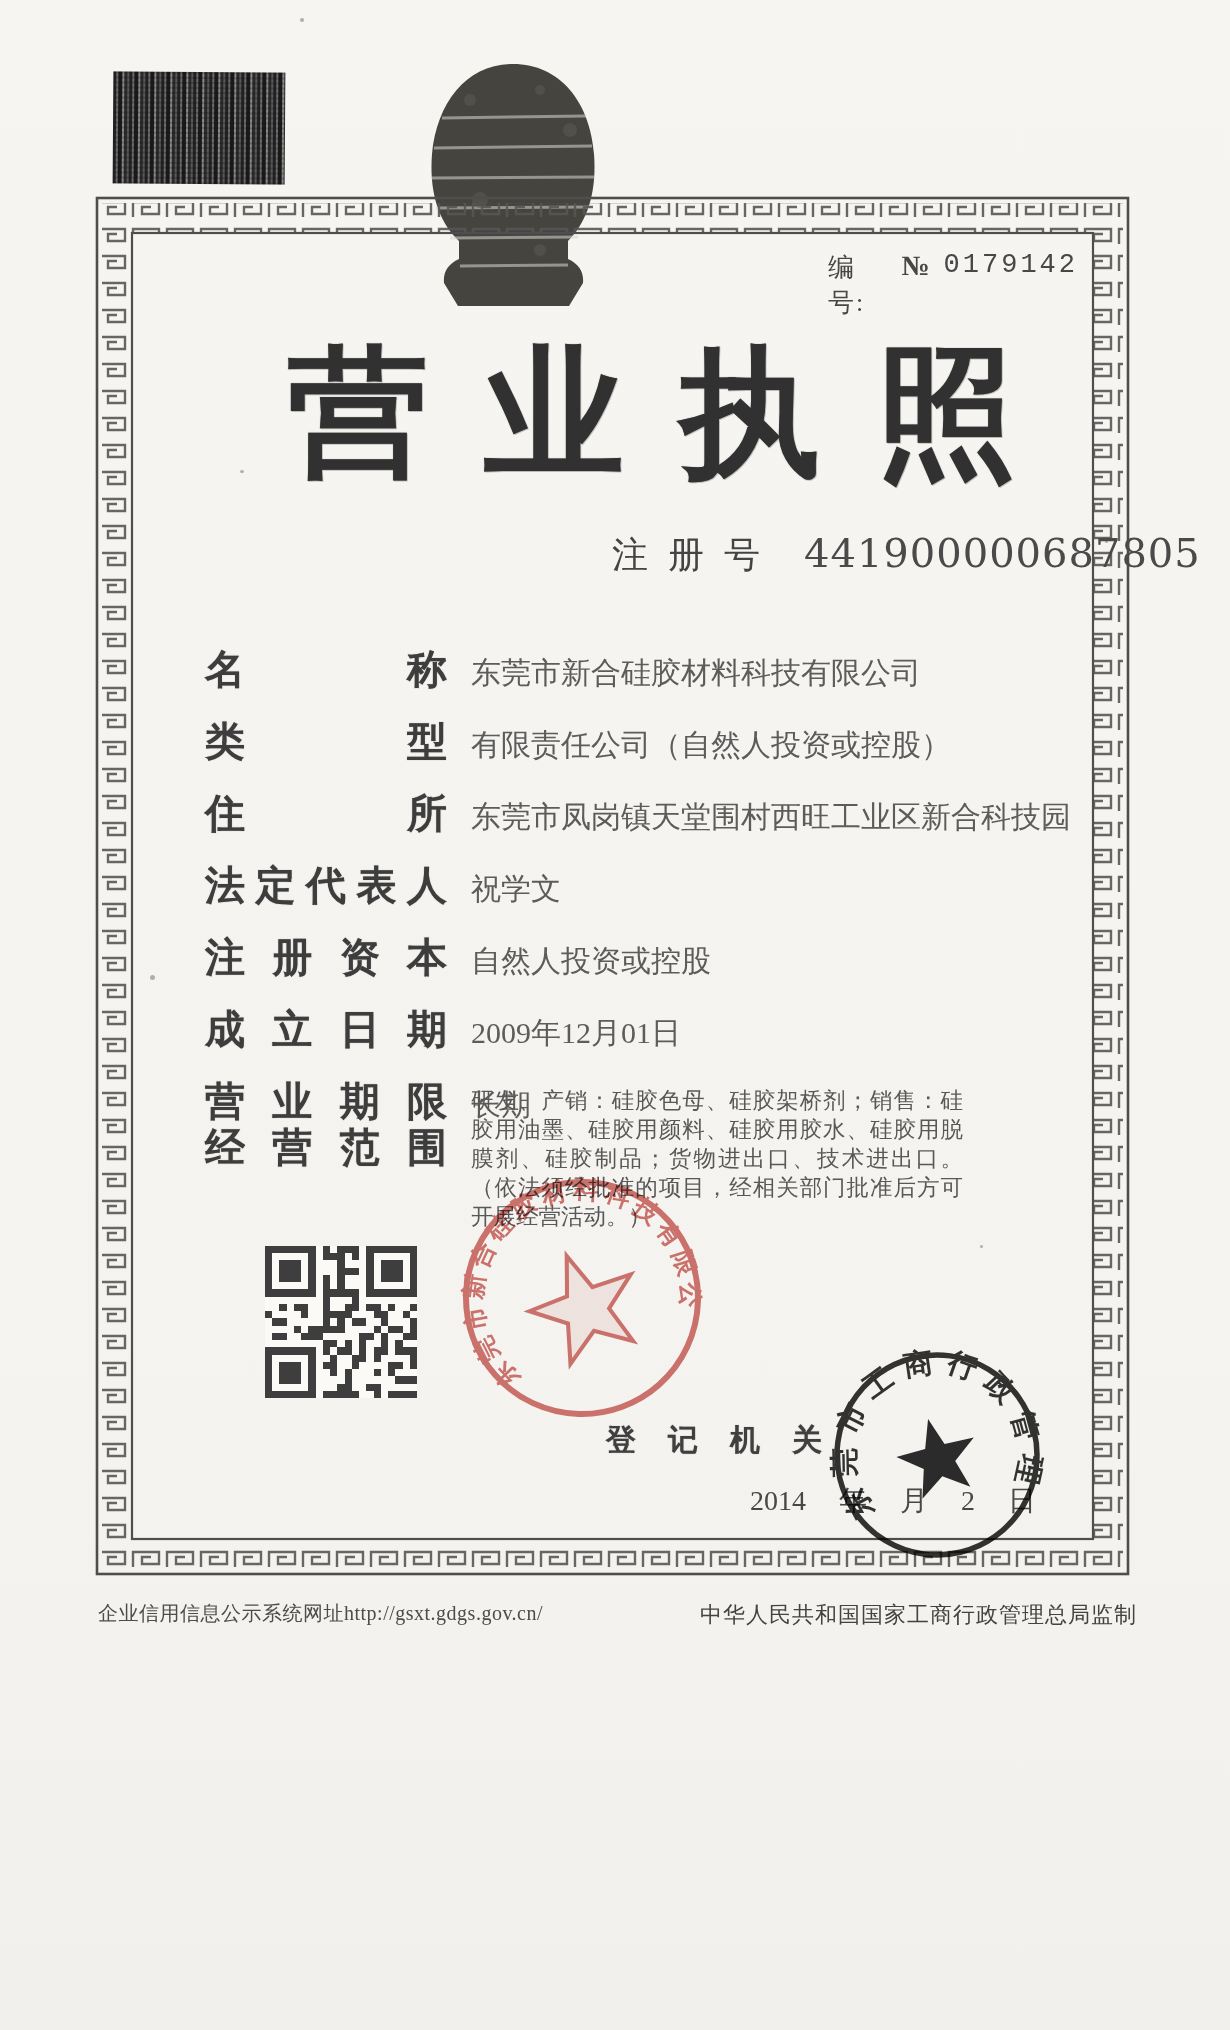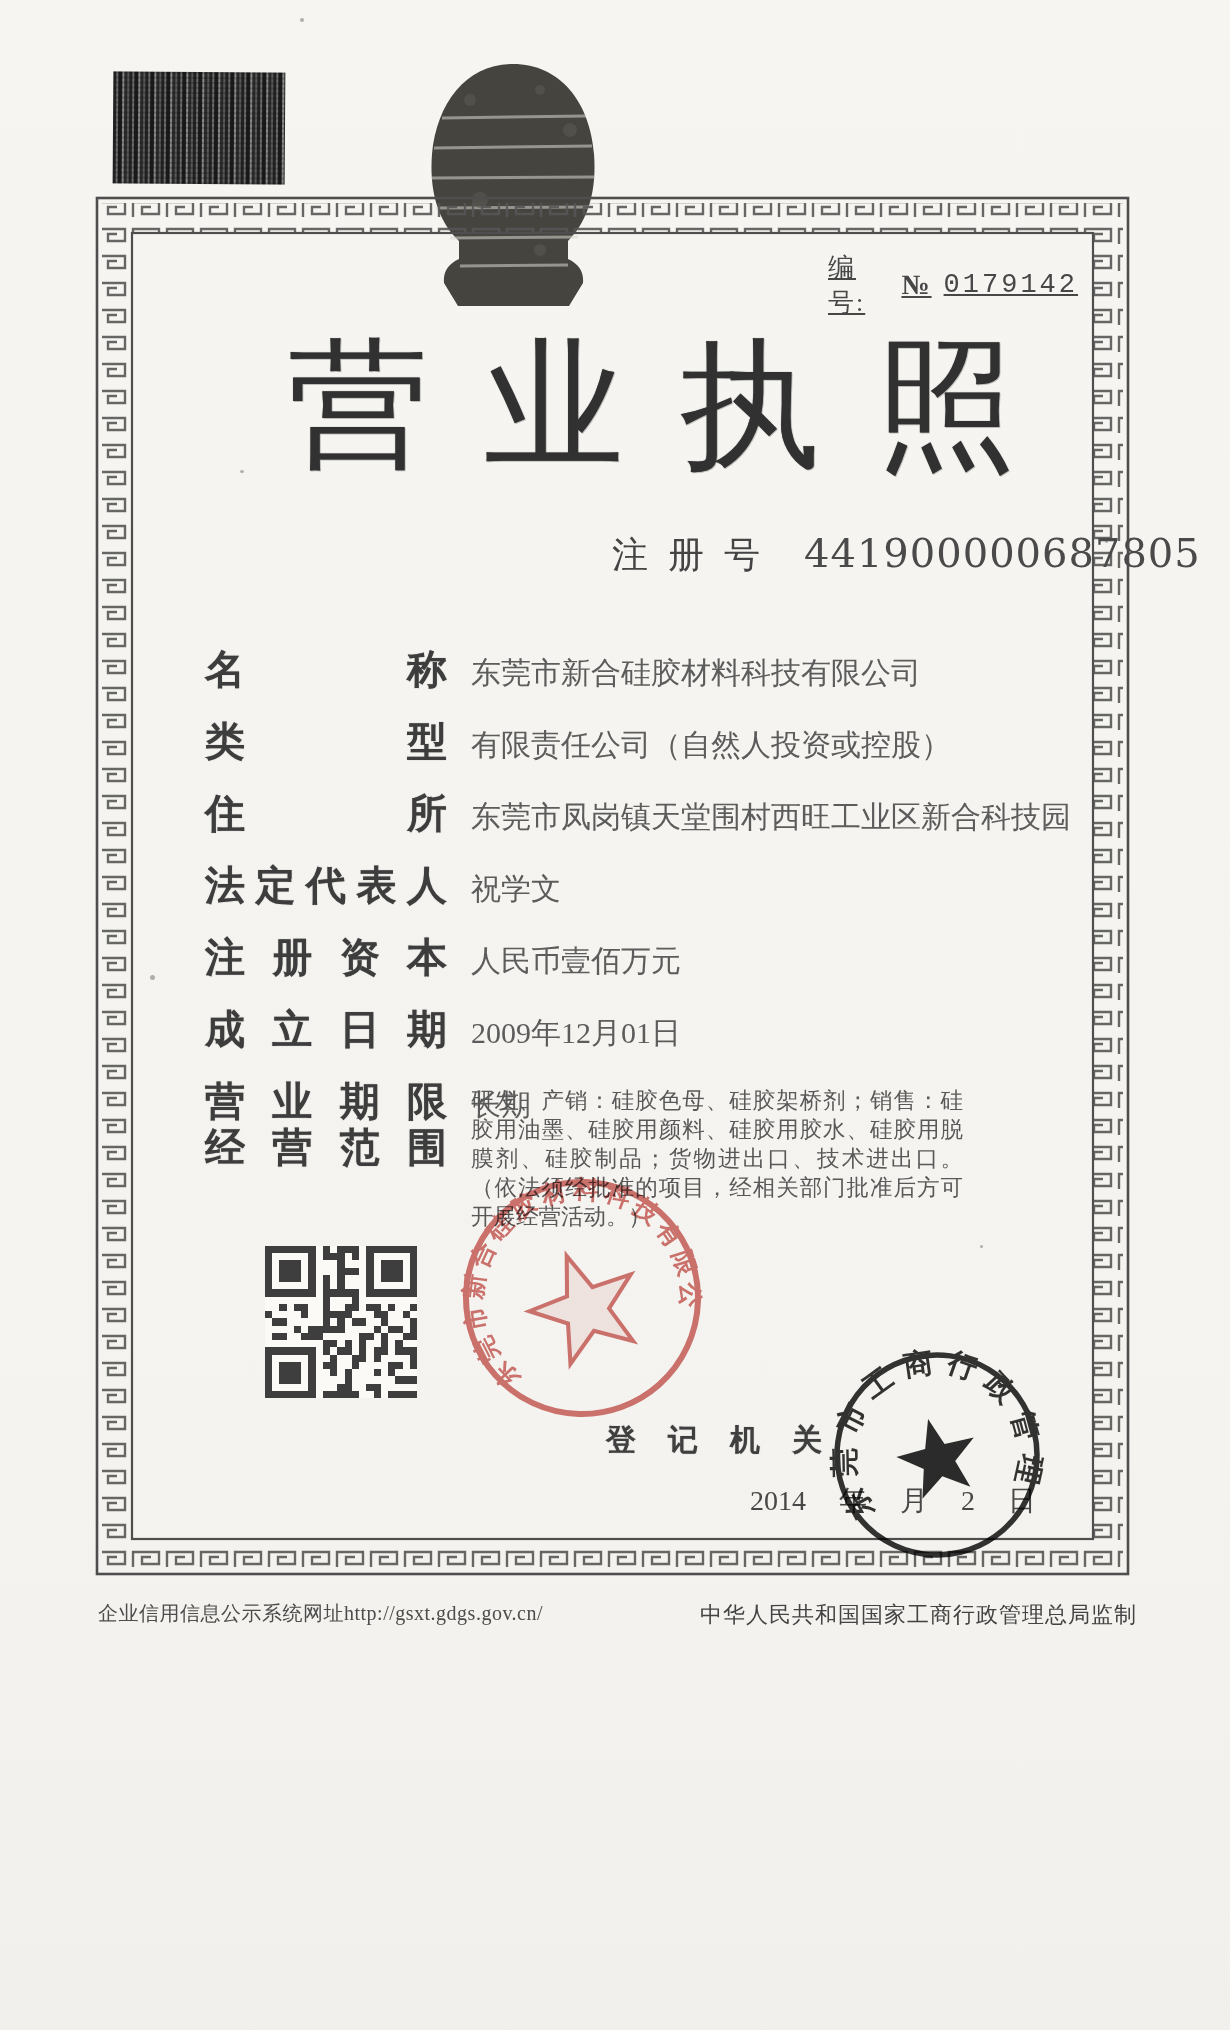--- a/index.html
+++ b/index.html
@@ -22,29 +22,29 @@
   }
 
   
   .emblem{left:420px;top:60px;width:185px;height:250px;}
 
   
   .frame{left:95px;top:196px;}
 
   
   .serial{left:828px;top:250px;width:250px;font-size:26px;color:#474747;
-    display:flex;align-items:center;gap:12px;letter-spacing:2px;text-decoration:underline;}
+    display:flex;align-items:flex-start;gap:12px;letter-spacing:2px;}
   .serial .nosym{font-weight:bold;font-size:28px;}
   .serial .num{font-family:"Liberation Mono","DejaVu Sans Mono",monospace;font-size:27px;letter-spacing:3px;}
 
   
   .title{
-    left:232px;top:310px;width:722px;text-align:center;
+    left:232px;top:318px;width:722px;text-align:center;
     font-family:"DejaVu Sans","Liberation Sans",sans-serif;
-    font-size:140px;font-weight:400;color:#2a2a2a;
+    font-size:140px;font-weight:700;color:#2a2a2a;
     letter-spacing:56px;text-indent:56px;line-height:190px;white-space:nowrap;
     text-shadow:0 0 1px rgba(40,40,40,.7), 1px 1px 0 rgba(60,60,60,.25);
     filter:contrast(.92);
   }
 
   
   .regno{left:612px;top:530px;display:flex;align-items:baseline;gap:24px;}
   .regno .lbl{font-size:36px;color:#444;letter-spacing:20px;}
   .regno .val{font-size:40px;color:#4a4a4a;letter-spacing:1px;font-family:"DejaVu Serif","Liberation Serif",serif;}
 
@@ -147,21 +147,21 @@
   <div class="frow" style="top:750px">
     <span class="flabel">住所</span>
     <span class="fvalue">东莞市凤岗镇天堂围村西旺工业区新合科技园</span>
   </div>
   <div class="frow" style="top:822px">
     <span class="flabel">法定代表人</span>
     <span class="fvalue">祝学文</span>
   </div>
   <div class="frow" style="top:894px">
     <span class="flabel">注册资本</span>
-    <span class="fvalue">人民币壹佰万元</span>
+    <span class="fvalue">自然人投资或控股</span>
   </div>
   <div class="frow" style="top:966px">
     <span class="flabel">成立日期</span>
     <span class="fvalue">2009年12月01日</span>
   </div>
   <div class="frow" style="top:1038px">
     <span class="flabel">营业期限</span>
     <span class="fvalue">长期</span>
   </div>
   <div class="frow" style="top:1086px;align-items:flex-start;">

